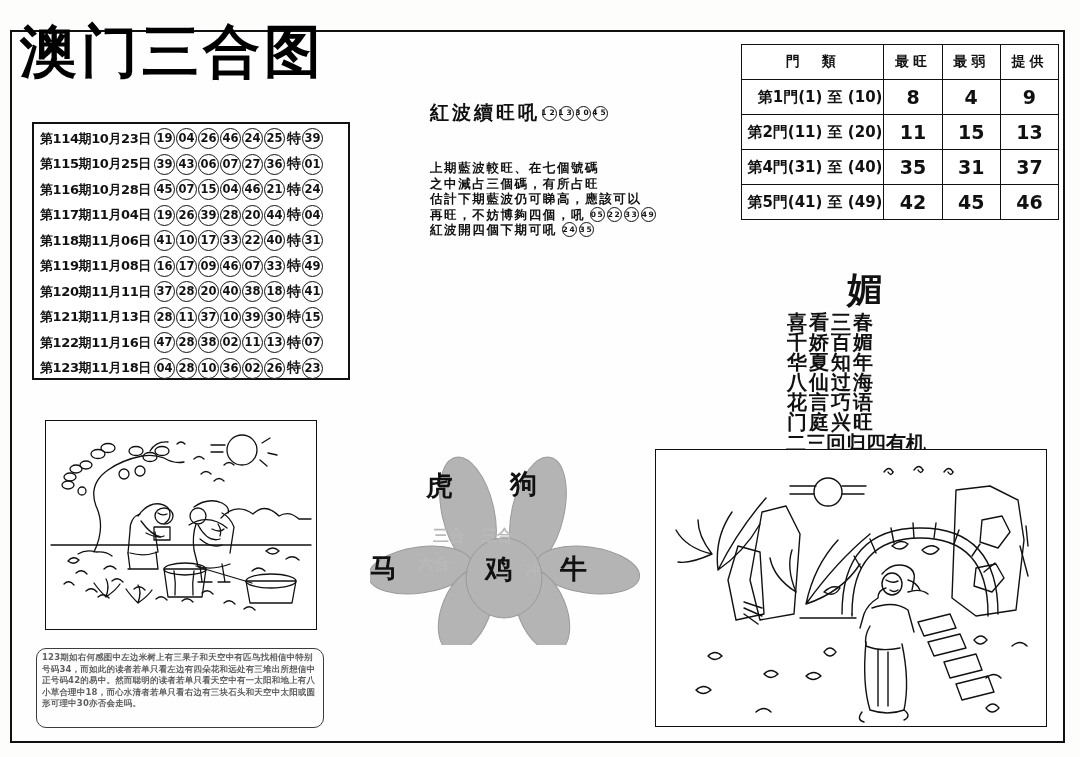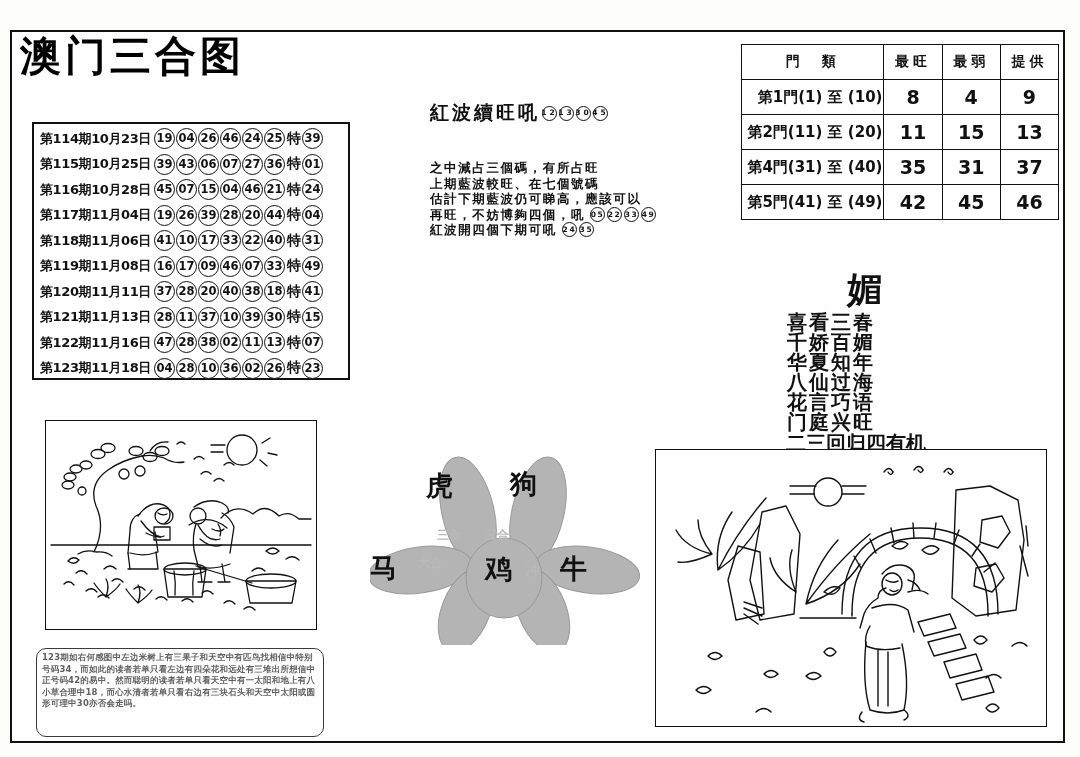--- a/index.html
+++ b/index.html
@@ -12,23 +12,23 @@
     position:relative;
   }
   .page-frame{
     position:absolute;left:10px;top:30px;width:1055px;height:713px;
     border:2px solid #111;
     box-sizing:border-box;
     background:#fefefe;
   }
   
   .title{
-    position:absolute;left:20px;top:36px;
+    position:absolute;left:20px;top:23px;
     font-family:"DejaVu Sans","Liberation Sans",sans-serif;
-    font-weight:bold;font-size:41px;letter-spacing:4px;
+    font-weight:bold;font-size:57px;letter-spacing:4px;
     color:#000;line-height:1;
     white-space:nowrap;
   }
   
   .draws{
     position:absolute;left:32px;top:122px;width:318px;height:258px;
     box-sizing:border-box;
     border:2px solid #111;
     background:#fff;
     padding:2px 4px 2px 6px;
@@ -116,25 +116,25 @@
   .flower{
     position:absolute;left:370px;top:450px;width:270px;height:195px;
   }
   .flower svg{position:absolute;left:0;top:0;width:100%;height:100%;}
   .petal-text{
     position:absolute;font-weight:bold;color:#111;
     font-size:27px;line-height:1;white-space:nowrap;
   }
   .petal-sub{
     position:absolute;font-weight:bold;color:#b9b9b9;
-    font-size:12px;line-height:11px;white-space:nowrap;text-align:center;
+    font-size:16px;line-height:11px;white-space:nowrap;text-align:center;
   }
   
   .note{
-    position:absolute;left:36px;top:648px;width:288px;height:89px;
+    position:absolute;left:36px;top:648px;width:288px;height:80px;
     border:1.4px solid #111;border-radius:10px;
     box-sizing:border-box;padding:3px 5px;
     font-size:8.5px;line-height:11.5px;letter-spacing:0.2px;
     color:#3d3d3d;font-weight:bold;
     opacity:.82;
     overflow:hidden;
   }
 </style>
 </head>
 <body>
@@ -261,24 +261,24 @@
     <span>紅波續旺吼</span>
     <span id="head-balls" style="display:inline-flex;">
         <span class="mini-ball">12</span>
         <span class="mini-ball">13</span>
         <span class="mini-ball">30</span>
         <span class="mini-ball">45</span>
       </span>
   </div>
   <div class="comm-body">
     <div class="comm-line">
+        <span>上期藍波較旺、在七個號碼</span>
+      </div>
+    <div class="comm-line">
         <span>之中減占三個碼，有所占旺</span>
-      </div>
-    <div class="comm-line">
-        <span>上期藍波較旺、在七個號碼</span>
       </div>
     <div class="comm-line">
         <span>估計下期藍波仍可睇高，應該可以</span>
       </div>
     <div class="comm-line">
       <span>再旺，不妨博夠四個，吼</span>
       <span id="line4-balls" style="display:inline-flex;margin-left:3px;">
           <span class="mini-ball">05</span>
           <span class="mini-ball">22</span>
           <span class="mini-ball">33</span>

